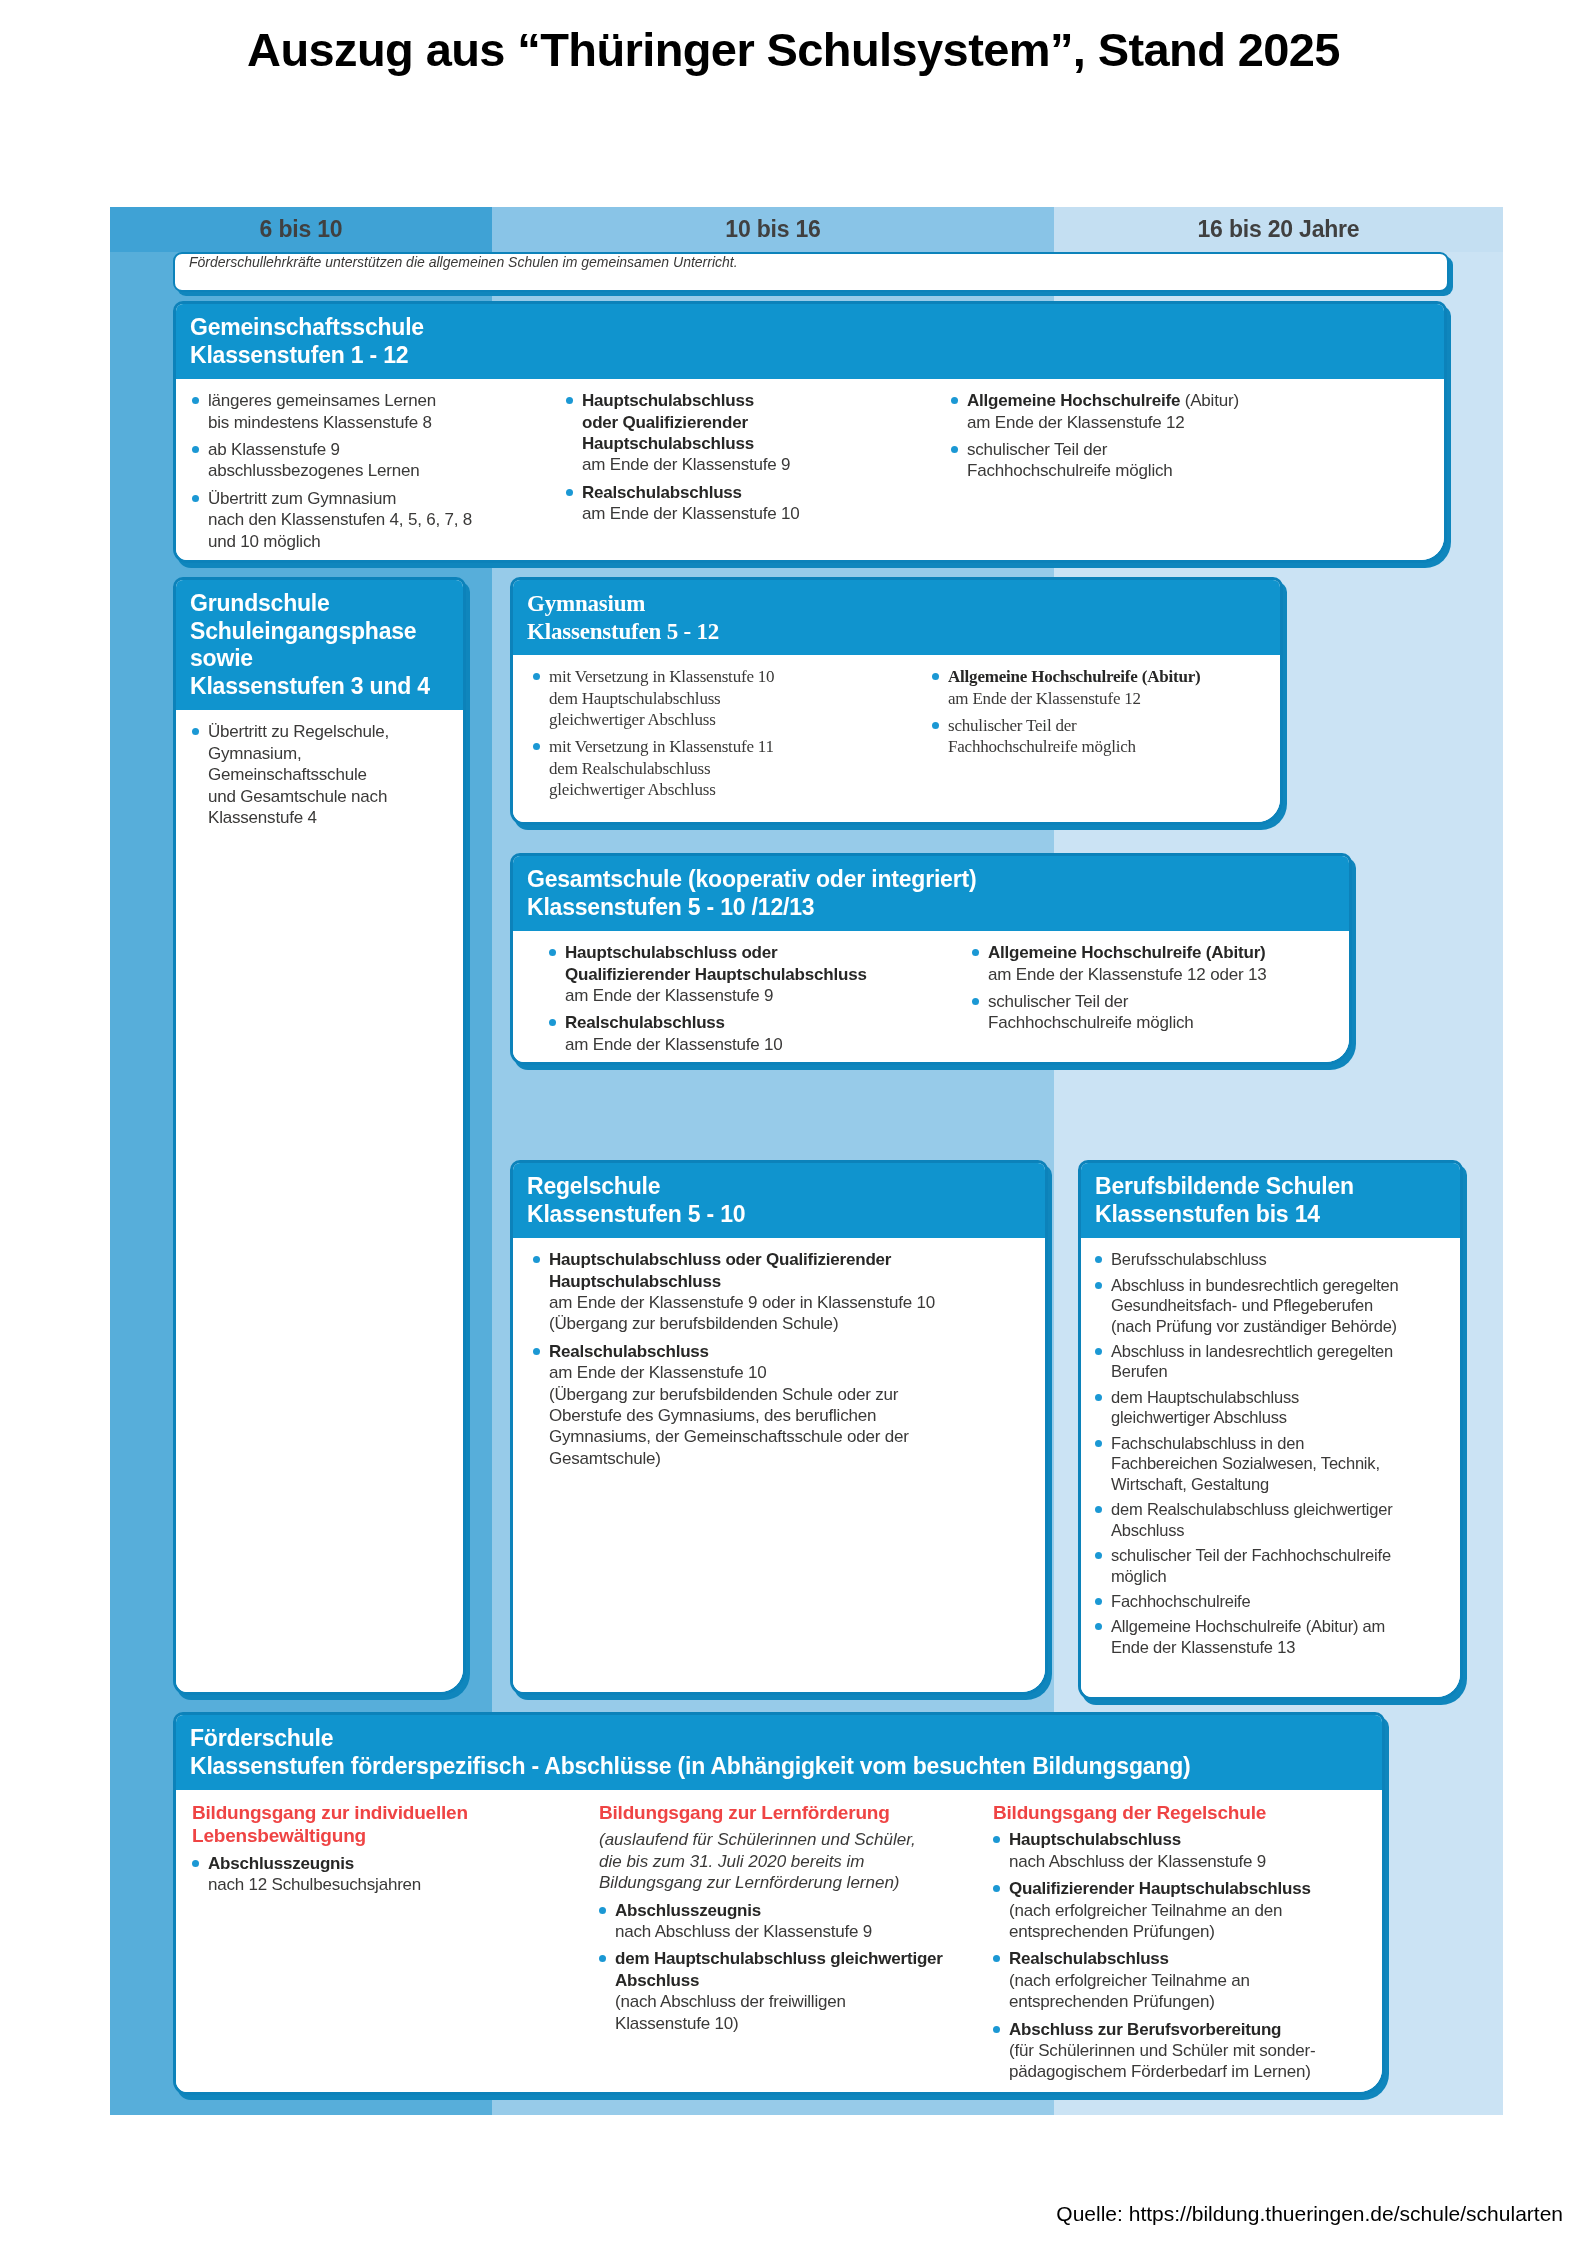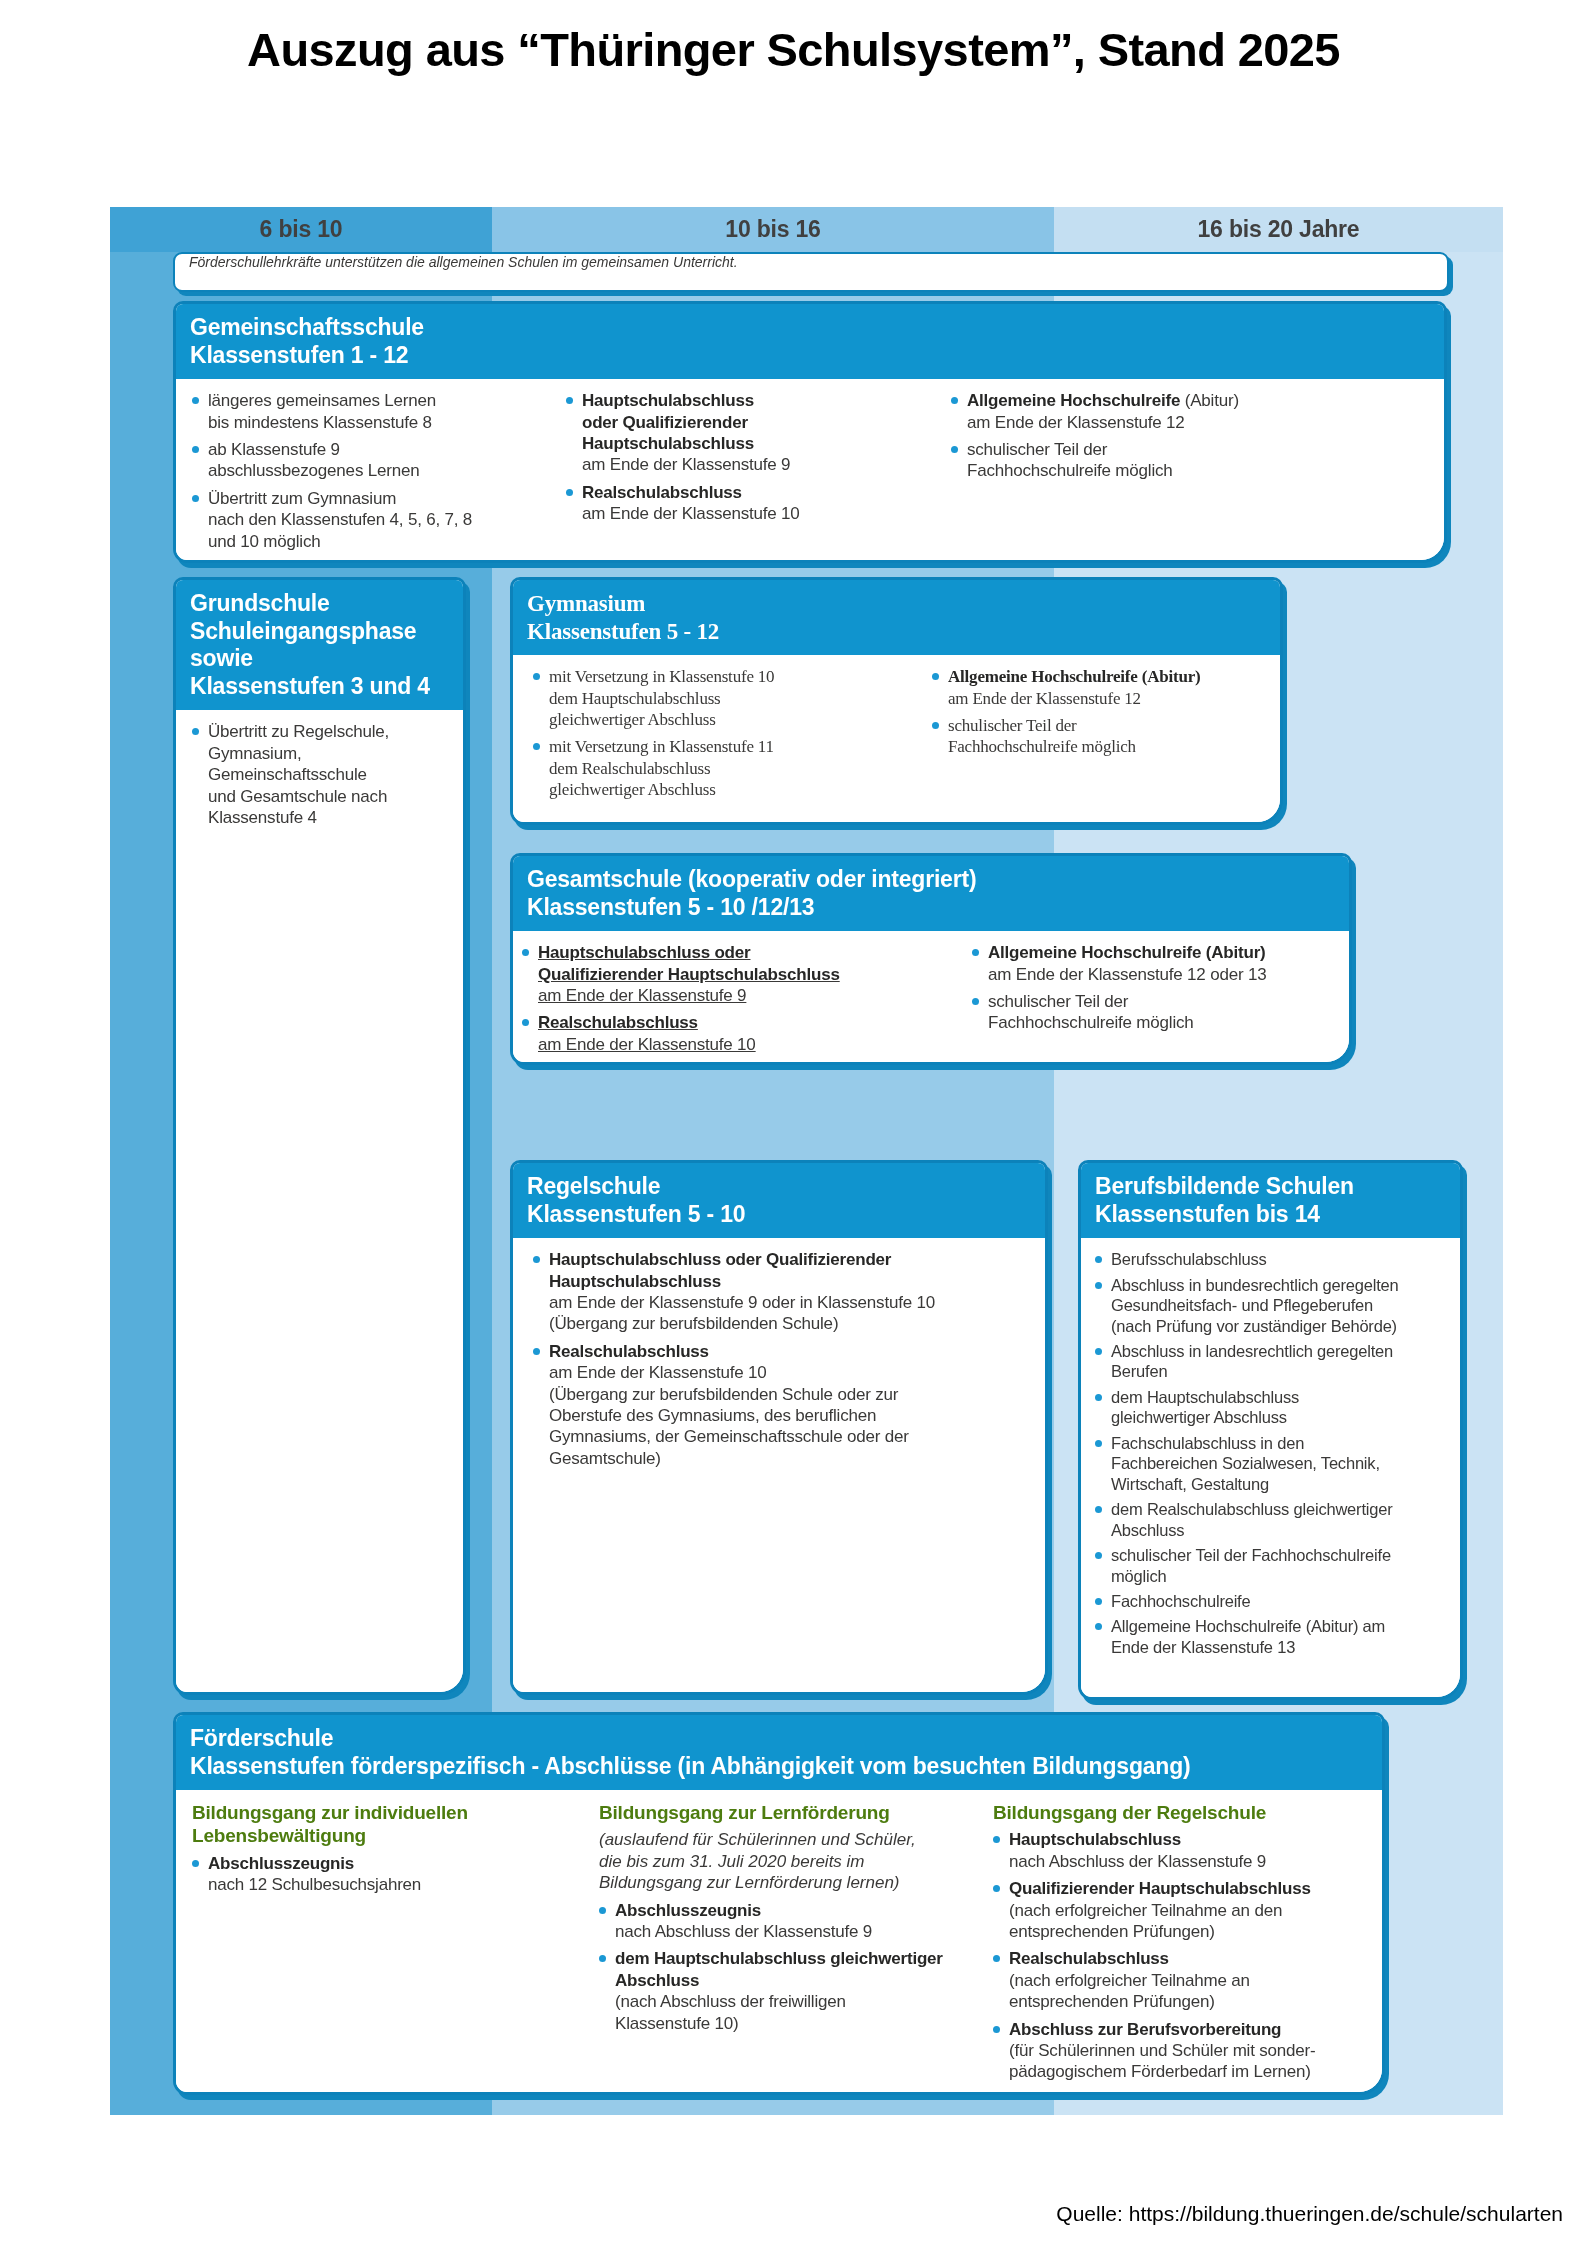--- a/index.html
+++ b/index.html
@@ -28,37 +28,37 @@
        overflow:hidden;}
   .box-head{background:#1094ce;color:#fff;font-weight:bold;font-size:23px;line-height:1.2;
             padding:10px 14px;letter-spacing:-0.2px;}
   .box-subtitle{white-space:pre-line;}
   .box-body{flex:1;display:flex;background:#fff;}
   .col{box-sizing:border-box;padding:11px 8px 0 16px;}
   .item{display:flex;margin-bottom:6px;}
   .dot{flex:0 0 7px;width:7px;height:7px;border-radius:50%;background:#1b98d4;margin:7px 9px 0 0;}
   .txt{white-space:pre-line;font-size:17px;line-height:1.26;color:#3a3938;letter-spacing:-0.2px;}
   .txt b{color:#272726;}
-  .col-header{color:#4d7c0f;font-weight:bold;font-size:19px;line-height:1.22;white-space:pre-line;
+  .col-header{color:#ef4444;font-weight:bold;font-size:19px;line-height:1.22;white-space:pre-line;
               margin-bottom:5px;letter-spacing:-0.2px;}
   .col-note{font-style:italic;font-size:17px;line-height:1.26;white-space:pre-line;margin-bottom:6px;}
   .source{position:absolute;right:24px;top:2202px;font-size:21px;color:#000;}
   #b-gem{left:63px;top:94px;width:1274px;height:262px;}
   #b-gru{left:63px;top:370px;width:293px;height:1118px;}
   #b-gym{left:400px;top:370px;width:773px;height:248px;font-family:Liberation Serif, serif;}
   #b-ges{left:400px;top:646px;width:842px;height:212px;}
   #b-reg{left:400px;top:953px;width:538px;height:535px;}
   #b-ber{left:968px;top:953px;width:385px;height:540px;}
   #b-foe{left:63px;top:1505px;width:1212px;height:383px;}
   #b-gem .col:nth-child(1){width:374px;}
   #b-gem .col:nth-child(2){width:385px;}
   #b-gem .col:nth-child(3){flex:1;}
   #b-gym .col:nth-child(1){width:403px;padding-left:20px;}
   #b-gym .col:nth-child(2){flex:1;}
-  #b-ges .col:nth-child(1){width:443px;padding-left:9px;text-decoration:underline;}
+  #b-ges .col:nth-child(1){width:443px;padding-left:36px;}
   #b-ges .col:nth-child(2){flex:1;}
   #b-reg .col{flex:1;padding-left:20px;}
   #b-ber .col{flex:1;padding-left:14px;}
   #b-ber .txt{font-size:16.5px;line-height:1.24;}
   #b-ber .item{margin-bottom:5px;}
   #b-foe .col:nth-child(1){width:407px;}
   #b-foe .col:nth-child(2){width:394px;}
   #b-foe .col:nth-child(3){flex:1;}
 </style>
 </head>

